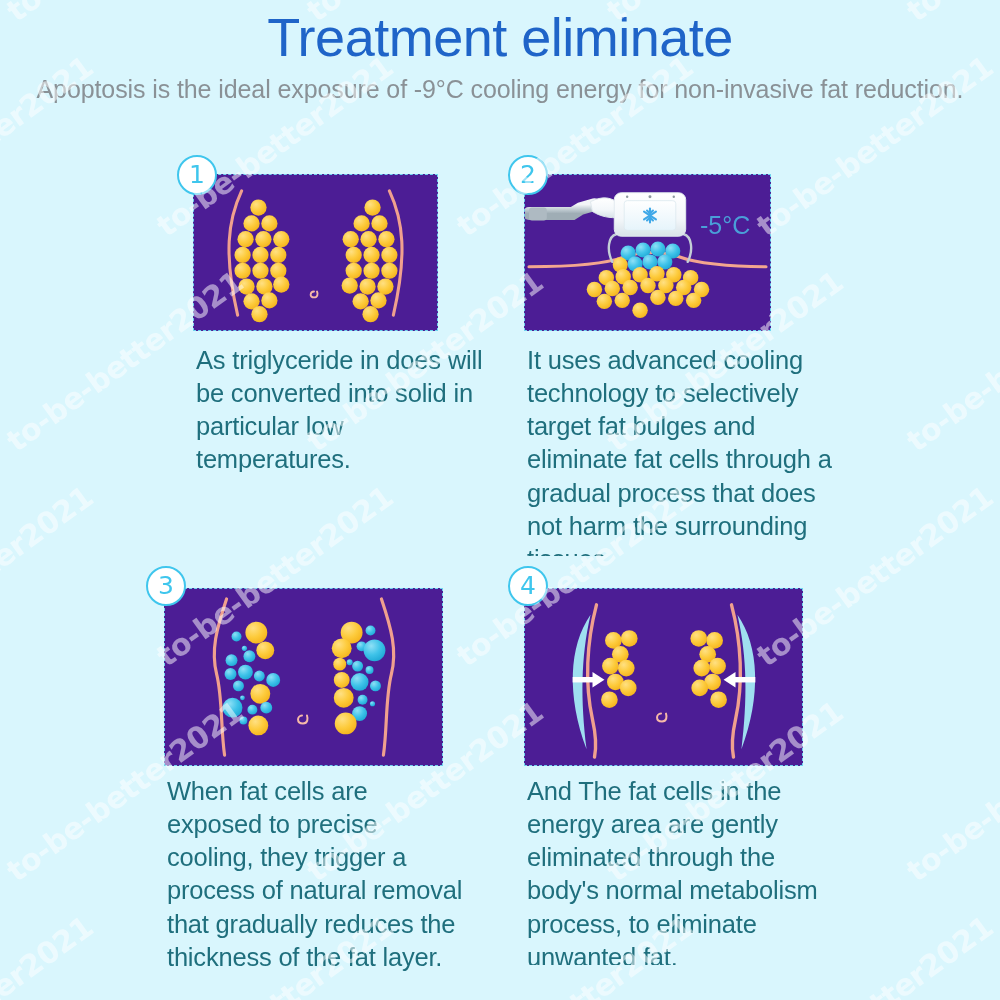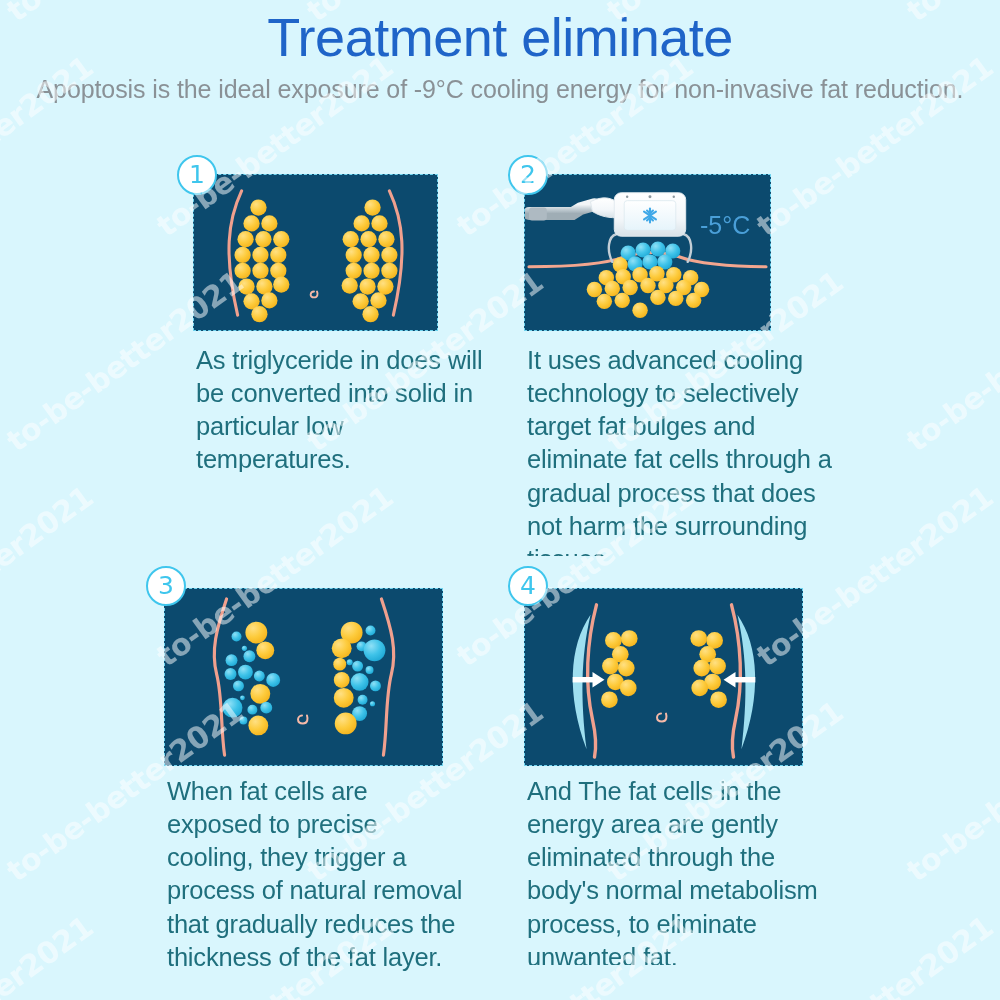--- a/index.html
+++ b/index.html
@@ -57,21 +57,21 @@
   }
 
   
   .step {
     position: absolute;
     z-index: 3;
   }
   .panel {
     position: absolute;
     border: 1.6px dashed #6fd3ee;
-    background: #0c4a6e;
+    background: #4c1d95;
     box-sizing: border-box;
     overflow: hidden;
   }
   .badge {
     position: absolute;
     width: 40px; height: 40px;
     border-radius: 50%;
     background: #ffffff;
     border: 2.4px solid #3fc6ed;
     box-sizing: border-box;

